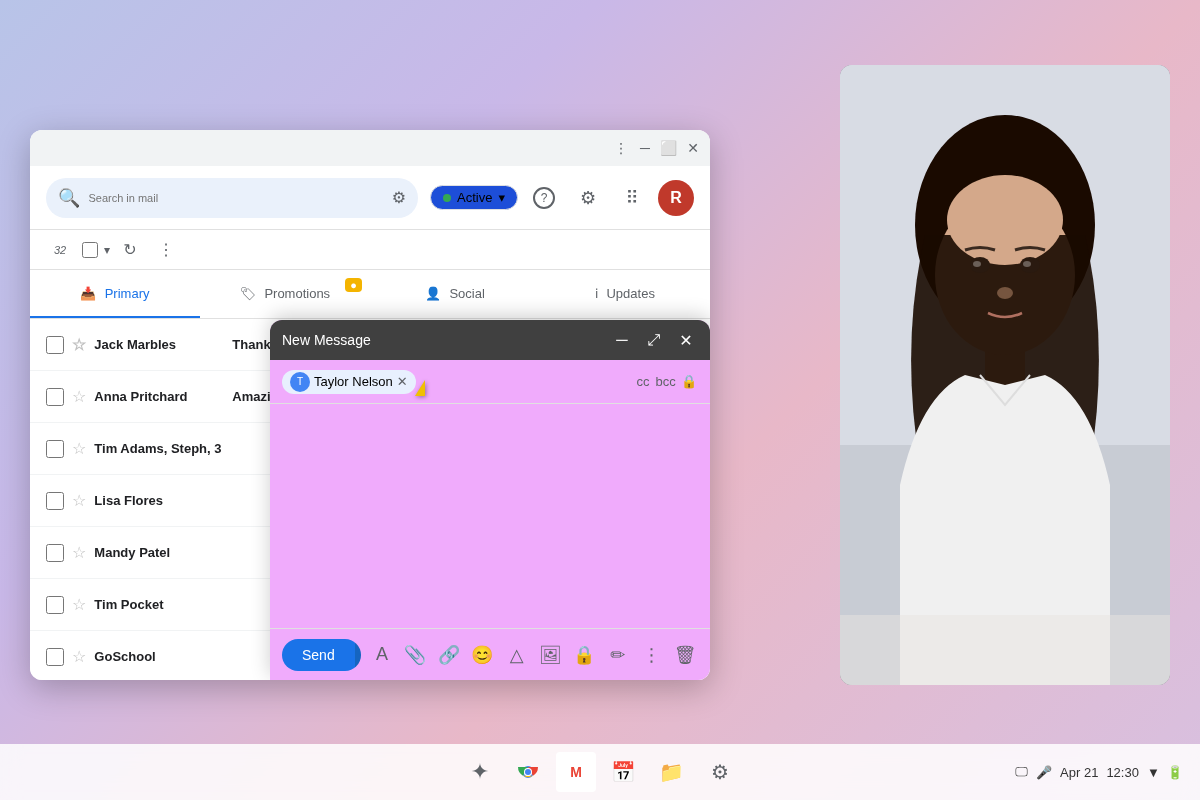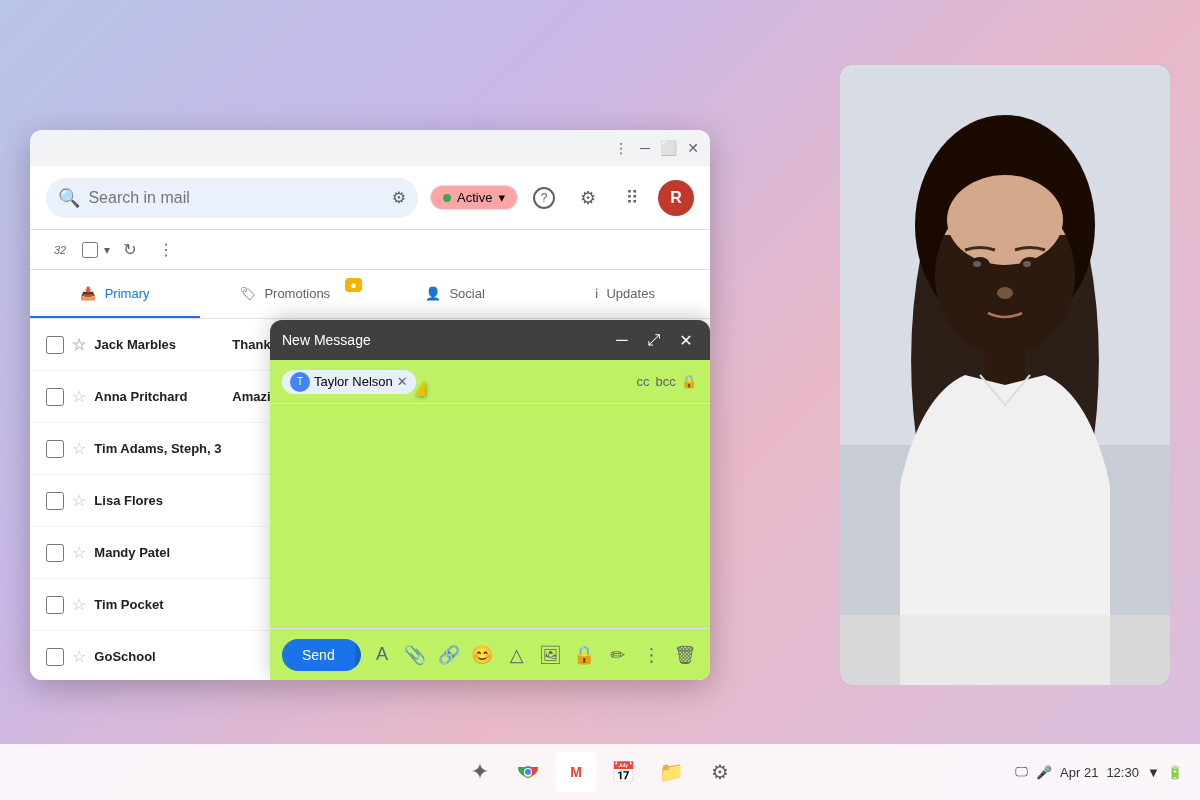--- a/index.html
+++ b/index.html
@@ -108,21 +108,21 @@
       border-radius: 24px;
       display: flex;
       align-items: center;
       padding: 0 12px;
       gap: 8px;
     }
     .search-bar input {
       border: none;
       background: none;
       outline: none;
-      font-size: 16px;
+      font-size: 11px;
       color: #444;
       flex: 1;
     }
     .header-icons {
       display: flex;
       align-items: center;
       gap: 8px;
     }
     .header-icon-btn {
       width: 36px;
@@ -131,21 +131,21 @@
       border: none;
       background: none;
       cursor: pointer;
       display: flex;
       align-items: center;
       justify-content: center;
       color: #5f6368;
       font-size: 18px;
     }
     .active-badge {
-      background: #fca5a5;
+      background: #1d4ed8;
       border: 1px solid #e0e0e0;
       border-radius: 20px;
       padding: 4px 12px;
       display: flex;
       align-items: center;
       gap: 6px;
       font-size: 13px;
       cursor: pointer;
     }
     .active-dot {
@@ -266,21 +266,21 @@
       color: #202124;
     }
 
     
     .compose-window {
       position: absolute;
       bottom: 0;
       right: 0;
       width: 440px;
       height: 360px;
-      background: #bef264;
+      background: #f0abfc;
       border-radius: 12px 12px 0 0;
       box-shadow: 0 -4px 20px rgba(0,0,0,0.2);
       z-index: 20;
       display: flex;
       flex-direction: column;
     }
     .compose-header {
       height: 40px;
       background: #404040;
       border-radius: 12px 12px 0 0;

